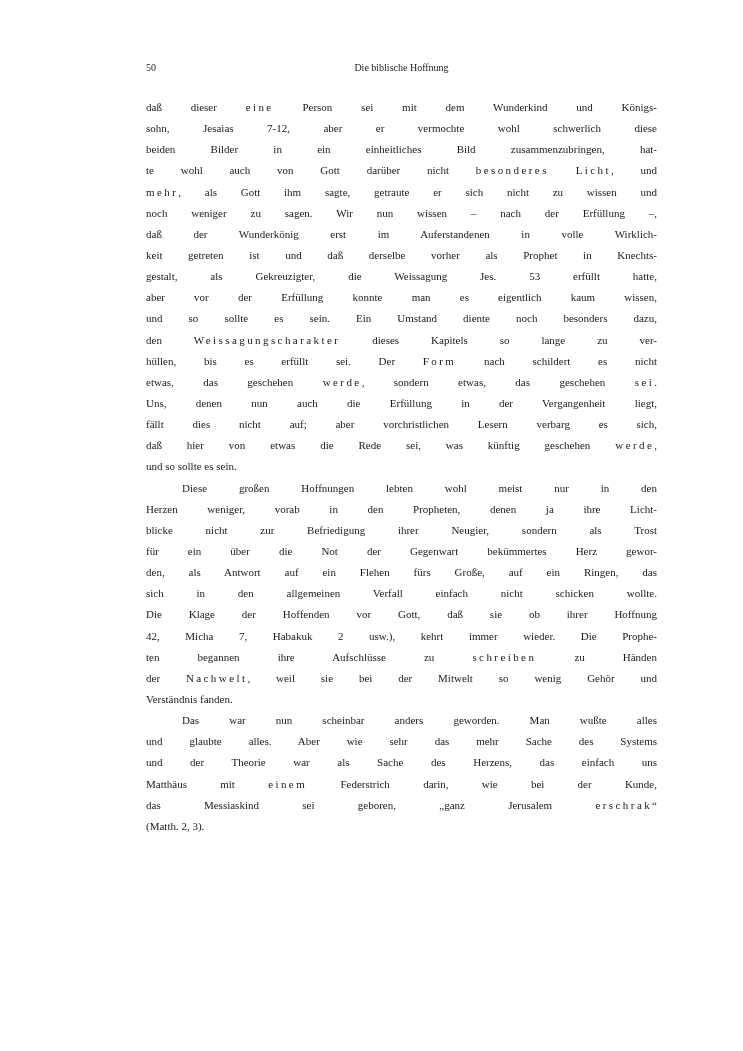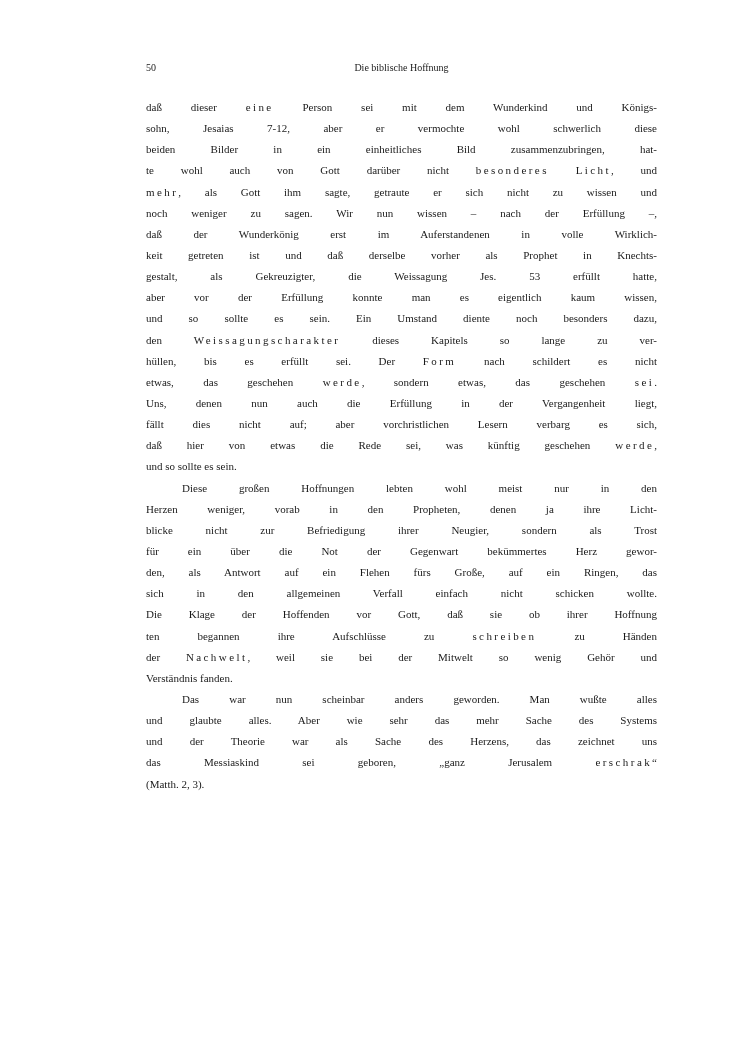--- a/index.html
+++ b/index.html
@@ -44,24 +44,26 @@
       <span class="line last"><span>und so sollte es sein.</span></span>
     </div>
     <div>
       <span class="line indent"><span>Diese großen Hoffnungen lebten wohl meist nur in den</span></span>
       <span class="line"><span>Herzen weniger, vorab in den Propheten, denen ja ihre Licht-</span></span>
       <span class="line"><span>blicke nicht zur Befriedigung ihrer Neugier, sondern als Trost</span></span>
       <span class="line"><span>für ein über die Not der Gegenwart bekümmertes Herz gewor-</span></span>
       <span class="line"><span>den, als Antwort auf ein Flehen fürs Große, auf ein Ringen, das</span></span>
       <span class="line"><span>sich in den allgemeinen Verfall einfach nicht schicken wollte.</span></span>
       <span class="line"><span>Die Klage der Hoffenden vor Gott, daß sie ob ihrer Hoffnung</span></span>
+      <span class="line"><span>42, Micha 7, Habakuk 2 usw.), kehrt immer wieder. Die Prophe-</span></span>
       <span class="line"><span>ten begannen ihre Aufschlüsse zu </span><span class="sp">schreiben</span><span> zu Händen</span></span>
       <span class="line"><span>der </span><span class="sp">Nachwelt</span><span>, weil sie bei der Mitwelt so wenig Gehör und</span></span>
       <span class="line last"><span>Verständnis fanden.</span></span>
     </div>
     <div>
       <span class="line indent"><span>Das war nun scheinbar anders geworden. Man wußte alles</span></span>
       <span class="line"><span>und glaubte alles. Aber wie sehr das mehr Sache des Systems</span></span>
-      <span class="line"><span>und der Theorie war als Sache des Herzens, das zeichnet uns</span></span>
+      <span class="line"><span>und der Theorie war als Sache des Herzens, das einfach uns</span></span>
+      <span class="line"><span>Matthäus mit </span><span class="sp">einem</span><span> Federstrich darin, wie bei der Kunde,</span></span>
       <span class="line"><span>das Messiaskind sei geboren, „ganz Jerusalem </span><span class="sp">erschrak</span><span>“</span></span>
       <span class="line last"><span>(Matth. 2, 3).</span></span>
     </div>
   </div>
 
 </body></html>

